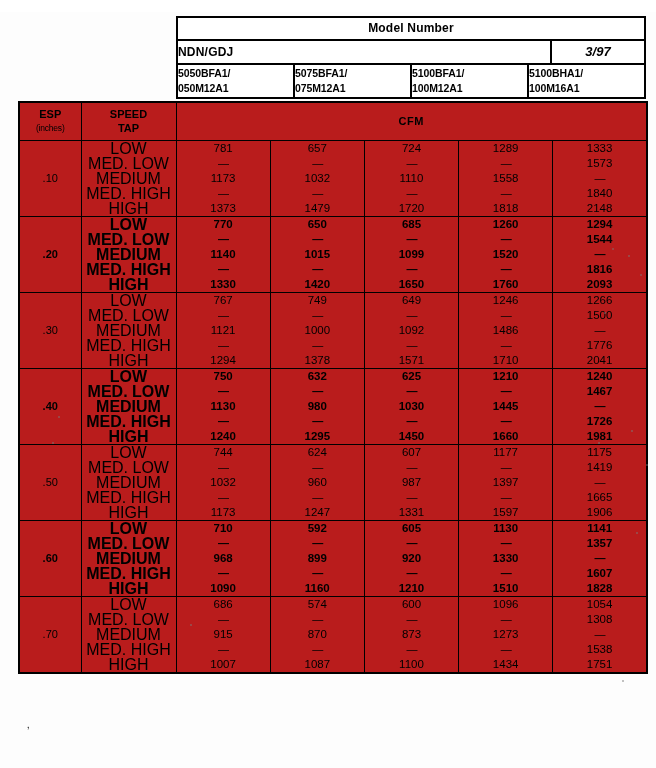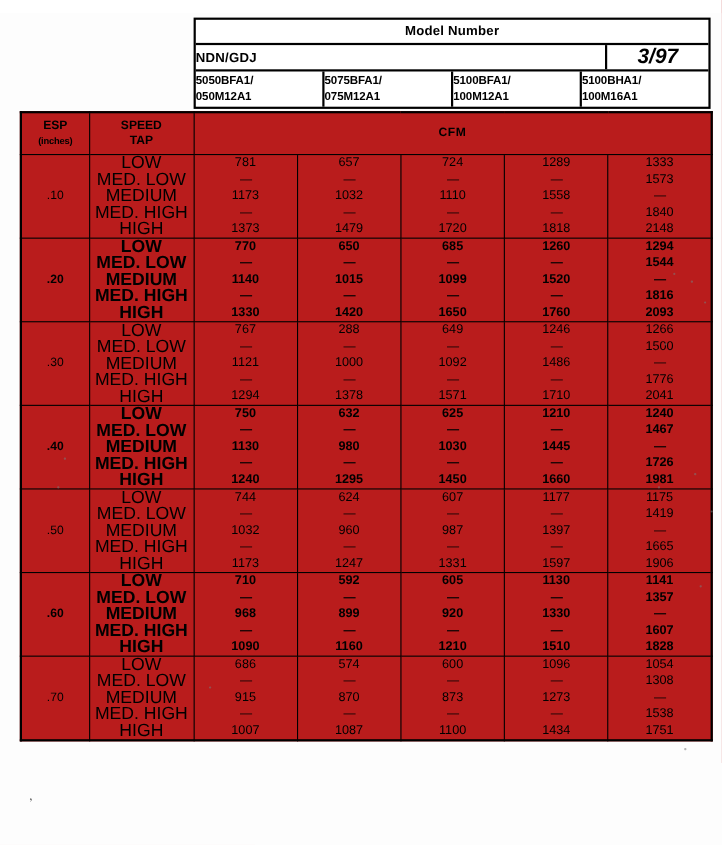--- a/index.html
+++ b/index.html
@@ -62,21 +62,21 @@
     flex: 1 1 auto;
     line-height: 22px;
     font-size: 12px;
     font-weight: bold;
     letter-spacing: .2px;
   }
   .mh-date {
     flex: 0 0 92px;
     line-height: 22px;
     text-align: center;
-    font-size: 19px;
+    font-size: 13px;
     font-weight: bold;
     border-left: 2px solid #000;
     font-style: italic;
   }
   .mh-models {
     display: flex;
     height: 32px;
   }
   .mh-model {
     flex: 1 1 0;
@@ -121,21 +121,21 @@
   
   .hdr-esp, .hdr-tap {
     height: 38px;
     font-weight: bold;
     font-size: 12px;
     line-height: 14px;
   }
   .hdr-esp .units {
     display: block;
     font-size: 8.5px;
-    font-weight: bold;
+    font-weight: normal;
     letter-spacing: -.2px;
   }
   .hdr-tap span { display: block; }
   .hdr-cfm {
     height: 38px;
     font-weight: bold;
     font-size: 12.5px;
     letter-spacing: .5px;
   }
 
@@ -347,21 +347,21 @@
             <span class="tap">HIGH</span>
           </td>
           <td class="val-cell">
             <span class="v">767</span>
             <span class="v dash">—</span>
             <span class="v">1121</span>
             <span class="v dash">—</span>
             <span class="v">1294</span>
           </td>
           <td class="val-cell">
-            <span class="v">288</span>
+            <span class="v">749</span>
             <span class="v dash">—</span>
             <span class="v">1000</span>
             <span class="v dash">—</span>
             <span class="v">1378</span>
           </td>
           <td class="val-cell">
             <span class="v">649</span>
             <span class="v dash">—</span>
             <span class="v">1092</span>
             <span class="v dash">—</span>

